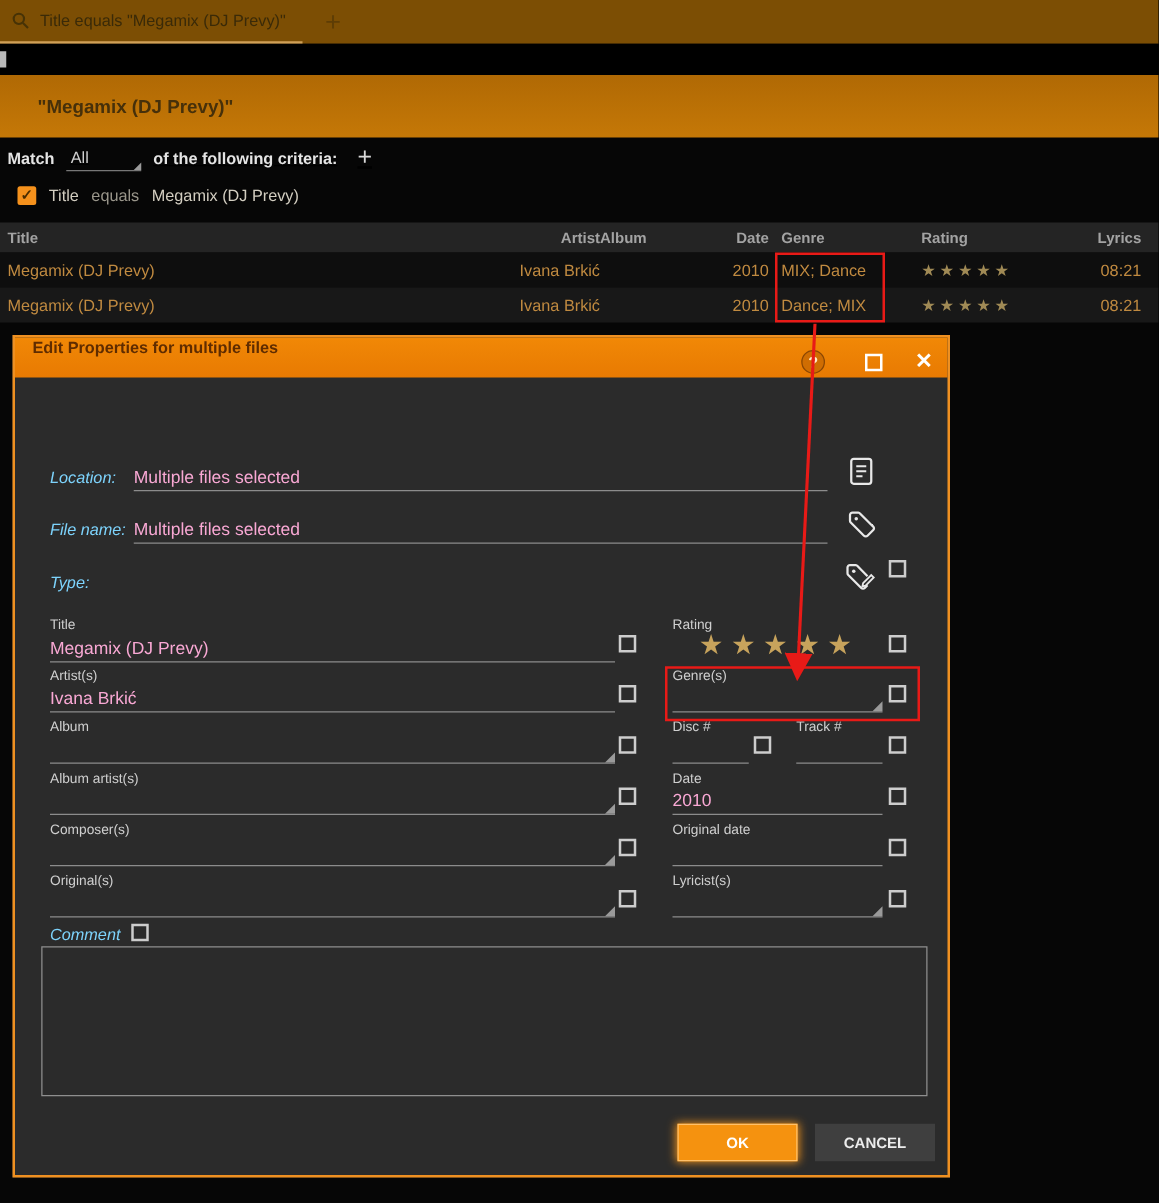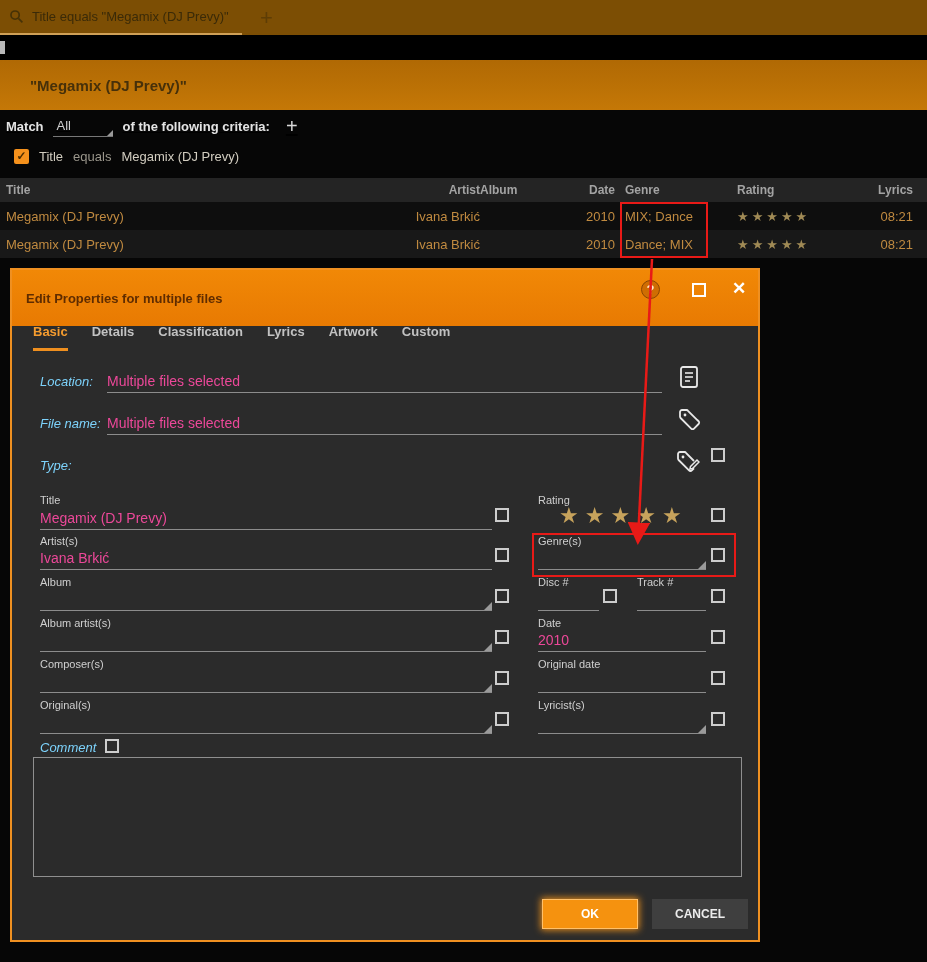--- a/index.html
+++ b/index.html
@@ -42,33 +42,33 @@
   .c-date{width:40px;text-align:right;}
   .c-genre{width:112px;margin-left:10px;}
   .c-rating{width:123px;}
   .c-length{flex:1;text-align:right;padding-right:14px;}
   .stars{font-size:13px;color:#a08a55;letter-spacing:3px;white-space:nowrap;}
   .redrect{position:absolute;border:2px solid #e81a17;}
   .genre-col-rect{left:620px;top:202px;width:88px;height:56px;z-index:6;}
 
   
   .dialog{position:absolute;left:10px;top:268px;width:750px;height:674px;background:#2b2b2b;border:2px solid #ef9021;z-index:10;}
-  .dlg-titlebar{position:absolute;left:0;top:0;width:100%;height:56px;background:linear-gradient(#f18806,#e87a02);display:flex;align-items:center;padding-left:14px;}
+  .dlg-titlebar{position:absolute;left:0;top:0;width:100%;height:32px;background:linear-gradient(#f18806,#e87a02);display:flex;padding-left:14px;}
   .dlg-title{font-size:13px;font-weight:bold;color:#5f2c00;}
   .help-btn{position:absolute;left:629px;top:10px;width:19px;height:19px;border-radius:50%;background:#cf6d02;border:1px solid #8a4603;color:#ffe9c8;font-size:13px;font-weight:bold;display:flex;align-items:center;justify-content:center;}
   .max-btn{position:absolute;left:680px;top:13px;width:14px;height:14px;border:2px solid #fff;}
   .close-btn{position:absolute;left:720px;top:9px;font-size:17px;color:#fff;font-weight:bold;line-height:1.2;}
   .dlg-tabs{position:absolute;left:0;top:40px;width:100%;height:42px;display:flex;align-items:flex-start;padding:14px 0 0 21px;gap:24px;font-size:13px;font-weight:bold;color:#c2c2c2;}
   .dtab{padding-bottom:9px;}
   .dtab.active{color:#f59c2f;border-bottom:3px solid #ef8f1f;}
 
   .flabel{position:absolute;font-size:13px;color:#7dd3fc;white-space:nowrap;font-style:italic;}
   .slabel{position:absolute;font-size:11px;color:#cfcfcf;white-space:nowrap;}
   .fld{position:absolute;height:25px;border-bottom:1px solid #8c8c8c;}
-  .fval{position:absolute;left:0;bottom:3px;font-size:14px;color:#ec4899;white-space:nowrap;}
+  .fval{position:absolute;left:0;bottom:3px;font-size:14px;color:#f9a8d4;white-space:nowrap;}
   .cb{position:absolute;width:14px;height:14px;border:2px solid #cdcdcd;background:transparent;}
   .dlg-icon{position:absolute;}
   .stars-lg{position:absolute;font-size:22px;color:#c7a35c;letter-spacing:6px;white-space:nowrap;}
   .comment-area{position:absolute;left:21px;top:487px;width:709px;height:120px;background:transparent;border:1px solid #8f8f8f;resize:none;color:#eee;font-family:"Liberation Sans",sans-serif;font-size:13px;padding:6px;}
   .btn{position:absolute;top:629px;width:96px;height:30px;display:flex;align-items:center;justify-content:center;font-size:12px;font-weight:bold;cursor:default;}
   .btn-ok{left:530px;background:#f5920f;border:1px solid #ffc069;box-shadow:0 0 7px 1px rgba(255,154,26,.9);color:#fff;}
   .btn-cancel{left:640px;background:#3f3f3f;color:#ececec;}
   .genre-field-rect{left:520px;top:263px;width:204px;height:44px;z-index:30;}
 
   .arrow-overlay{position:absolute;left:0;top:0;z-index:40;pointer-events:none;}
@@ -150,28 +150,20 @@
   <div class="dialog">
     <div class="dlg-titlebar">
       <span class="dlg-title">Edit Properties for multiple files</span>
       <span class="help-btn">
         <span>?</span>
       </span>
       <span class="max-btn"></span>
       <span class="close-btn">✕</span>
     </div>
 
-    <div class="dlg-tabs">
-      <span class="dtab active">Basic</span>
-      <span class="dtab">Details</span>
-      <span class="dtab">Classification</span>
-      <span class="dtab">Lyrics</span>
-      <span class="dtab">Artwork</span>
-      <span class="dtab">Custom</span>
-    </div>
 
     <span class="flabel" style="left:28px;top:104px">Location:</span>
     <div class="fld" style="left:95px;top:98px;width:555px">
       <span class="fval">Multiple files selected</span>
     </div>
     <svg class="dlg-icon" style="left:665px;top:95px" width="24" height="24" viewBox="0 0 24 24">
       <rect x="4" y="2" width="16" height="20" rx="2" fill="none" stroke="#e8e8e8" stroke-width="1.8"></rect>
       <line x1="8" y1="8" x2="16" y2="8" stroke="#e8e8e8" stroke-width="1.6"></line>
       <line x1="8" y1="12" x2="16" y2="12" stroke="#e8e8e8" stroke-width="1.6"></line>
       <line x1="8" y1="16" x2="13" y2="16" stroke="#e8e8e8" stroke-width="1.6"></line>

